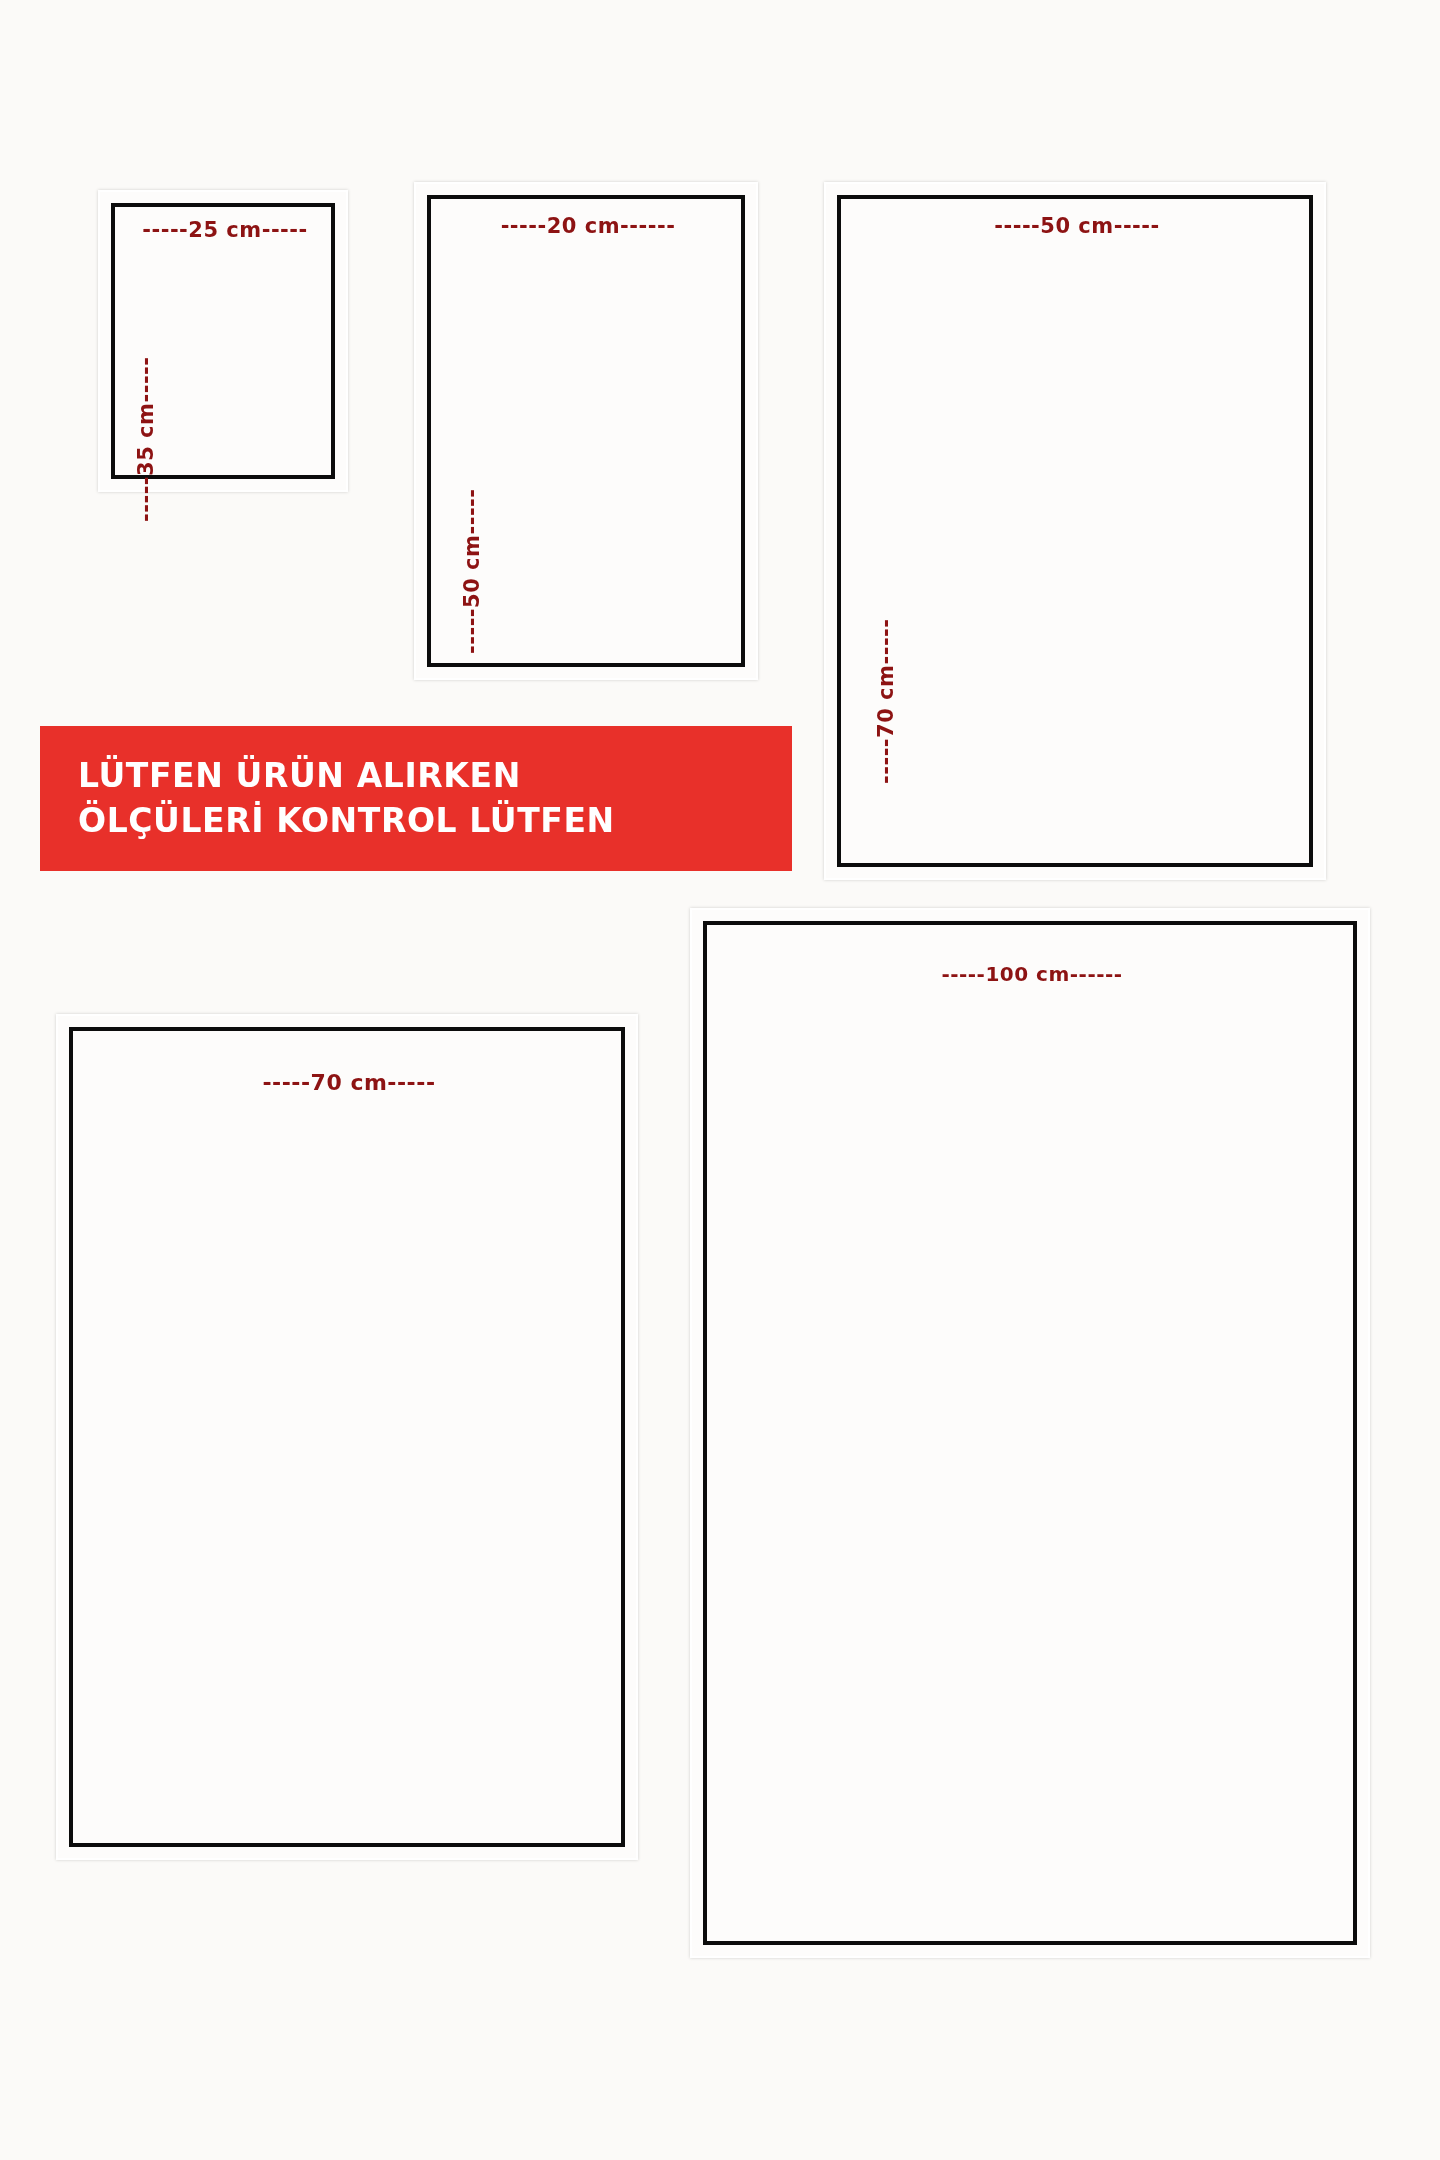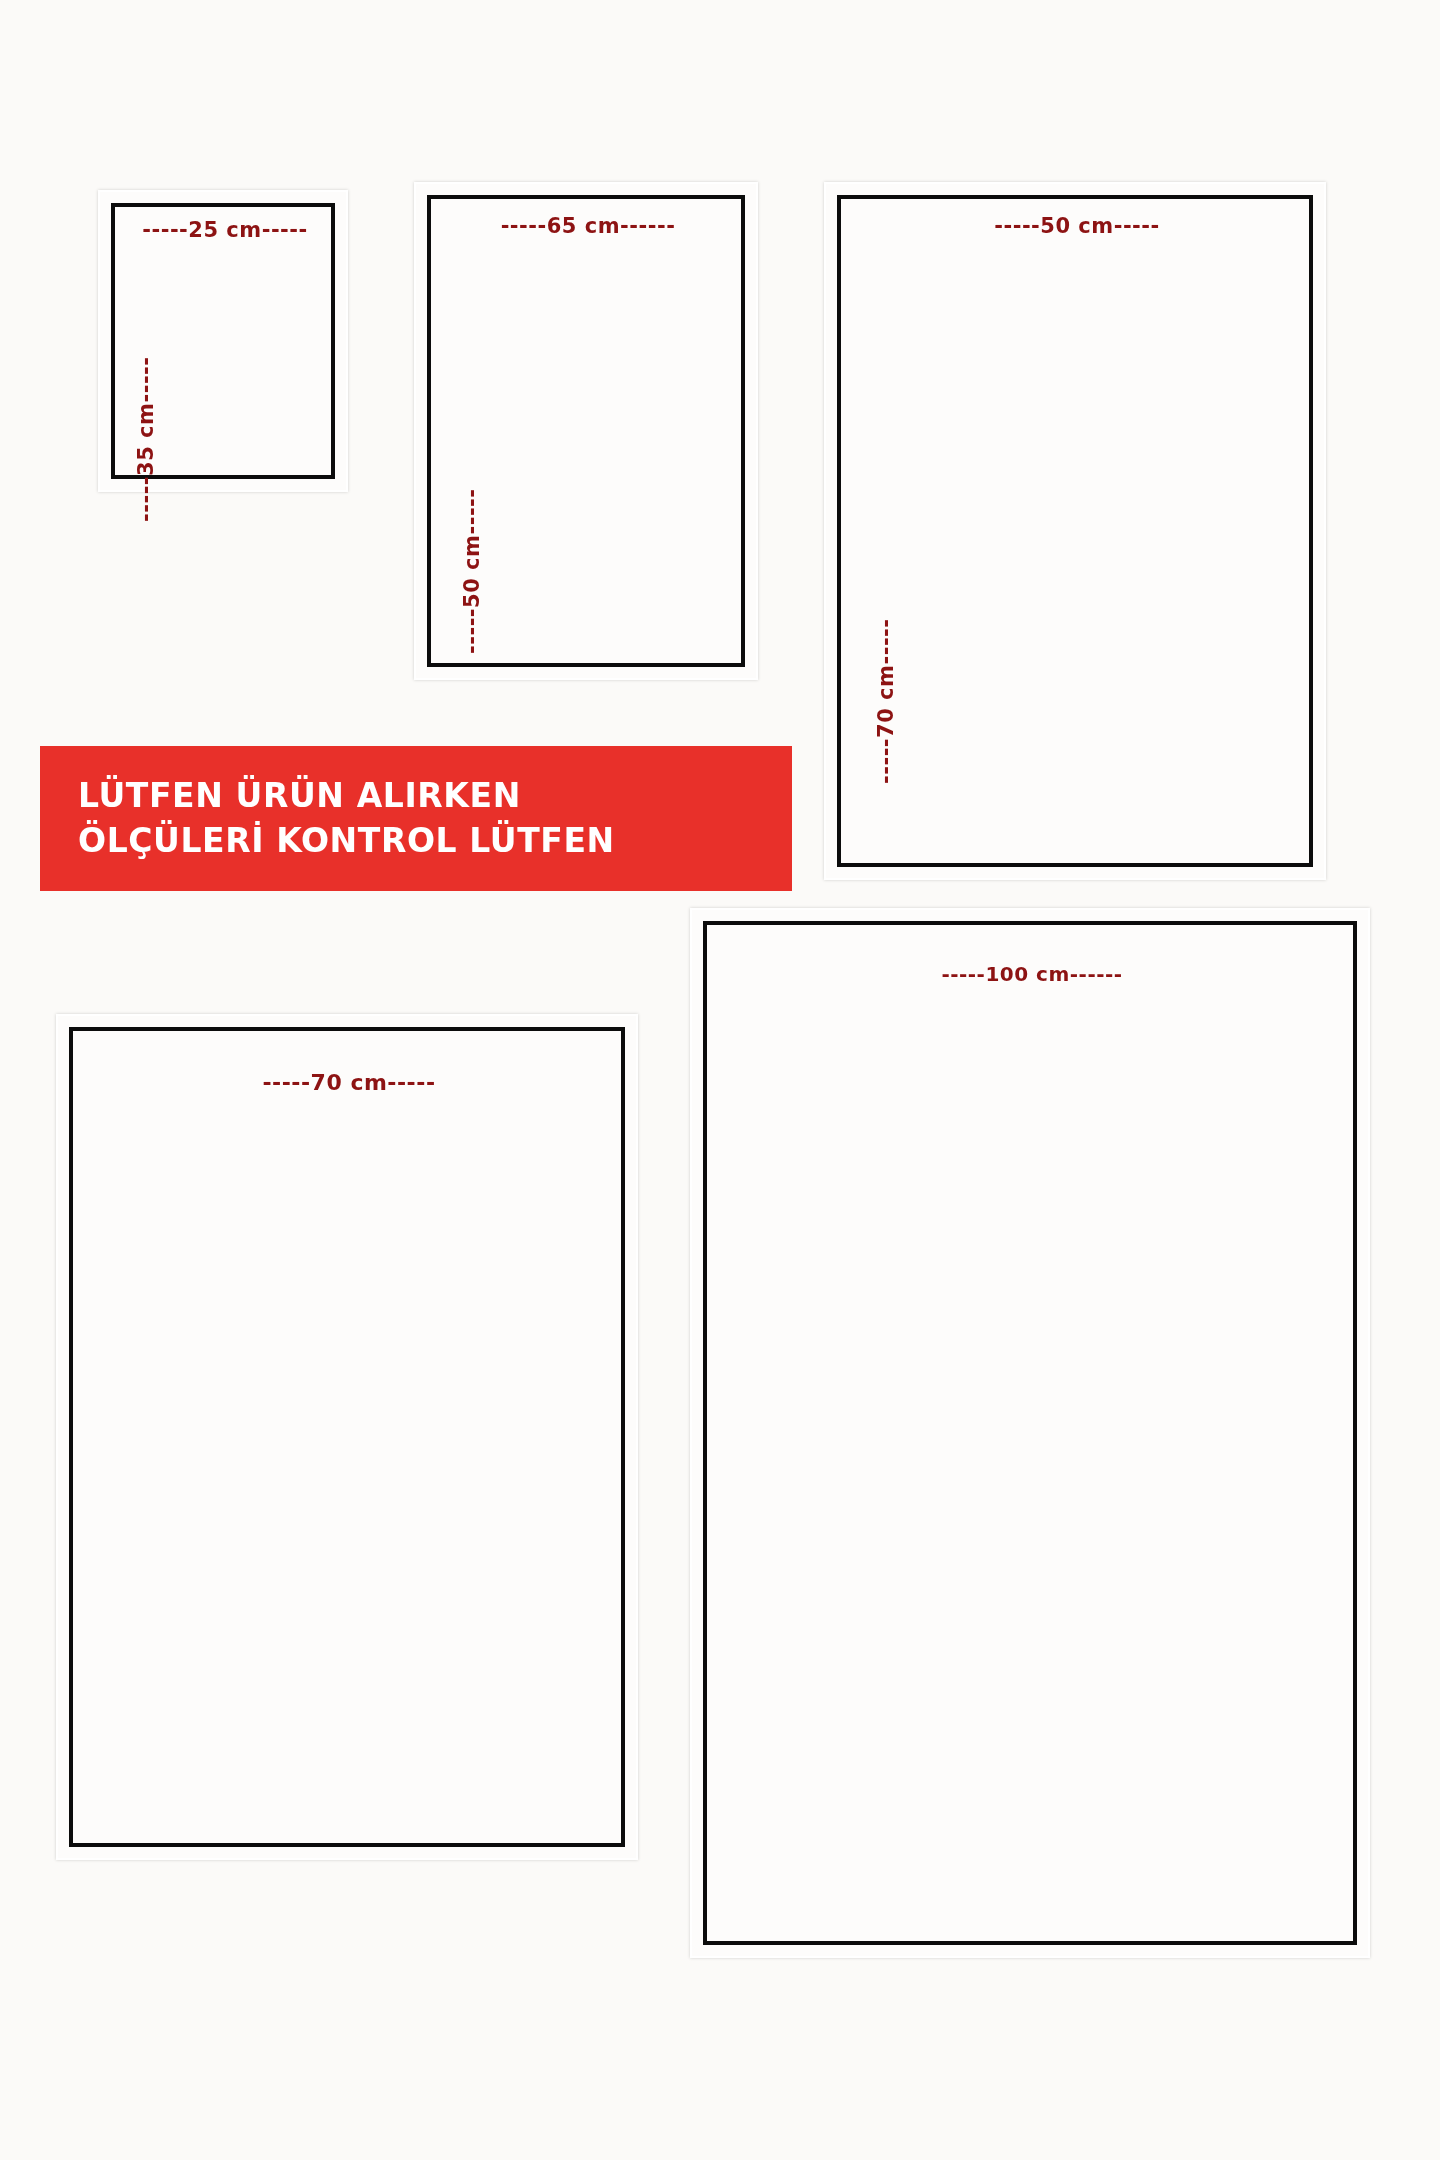--- a/index.html
+++ b/index.html
@@ -85,31 +85,31 @@
 <div id="canvas">
 
   <div class="frame" style="left:98px; top:190px; width:250px; height:302px;">
     <div class="inner"></div>
     <div class="dim dim-h" style="left:0; top:26px; width:250px; font-size:21px;">-----25 cm-----</div>
     <div class="dim dim-v" style="left:34px; top:330px; font-size:21px;">-----35 cm-----</div>
   </div>
 
   <div class="frame" style="left:414px; top:182px; width:344px; height:498px;">
     <div class="inner"></div>
-    <div class="dim dim-h" style="left:0; top:30px; width:344px; font-size:21px;">-----65 cm------</div>
+    <div class="dim dim-h" style="left:0; top:30px; width:344px; font-size:21px;">-----20 cm------</div>
     <div class="dim dim-v" style="left:44px; top:470px; font-size:21px;">-----50 cm-----</div>
   </div>
 
   <div class="frame" style="left:824px; top:182px; width:502px; height:698px;">
     <div class="inner"></div>
     <div class="dim dim-h" style="left:0; top:30px; width:502px; font-size:21px;">-----50 cm-----</div>
     <div class="dim dim-v" style="left:48px; top:600px; font-size:21px;">-----70 cm-----</div>
   </div>
 
-  <div id="warning-banner" style="left:40px; top:726px; width:752px; height:145px;margin-top:20px;">
+  <div id="warning-banner" style="left:40px; top:726px; width:752px; height:145px;">
     <div class="line">LÜTFEN ÜRÜN ALIRKEN</div>
     <div class="line">ÖLÇÜLERİ KONTROL LÜTFEN</div>
   </div>
 
   <div class="frame" style="left:56px; top:1014px; width:582px; height:846px;">
     <div class="inner"></div>
     <div class="dim dim-h" style="left:0; top:54px; width:582px; font-size:22px;">-----70 cm-----</div>
 
   </div>
 

